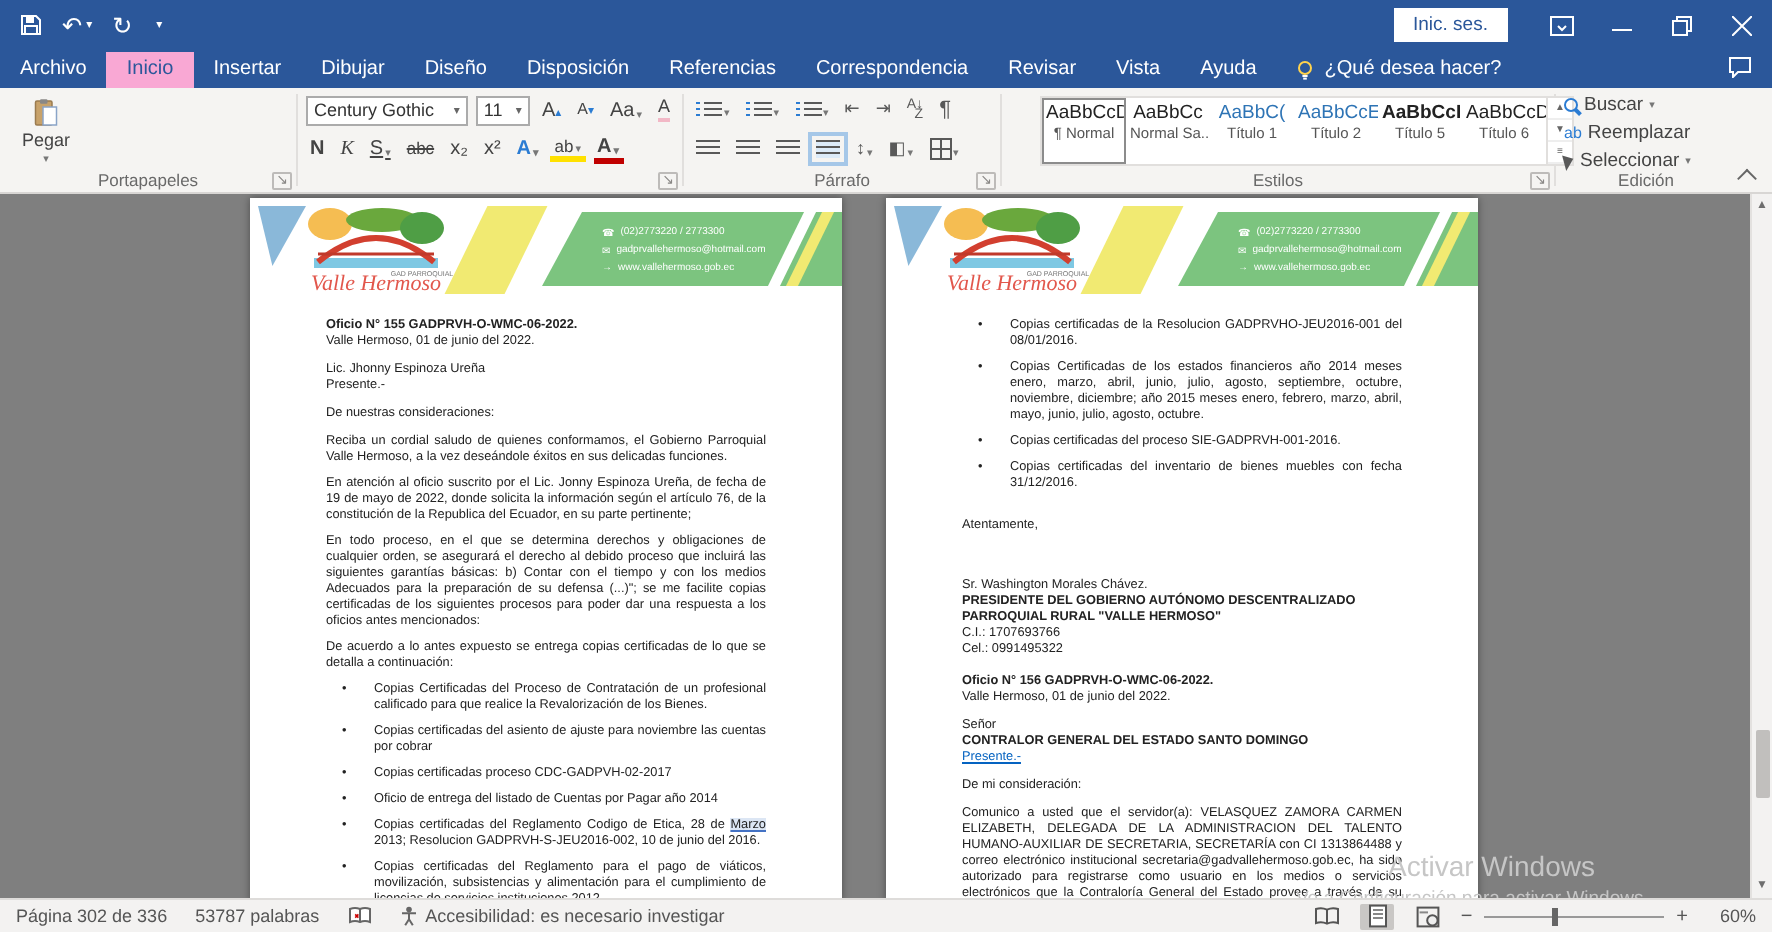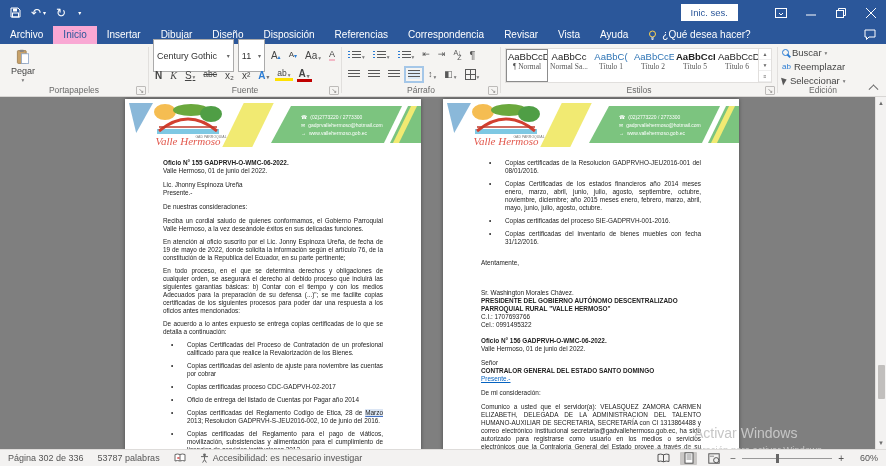--- a/index.html
+++ b/index.html
@@ -6,21 +6,21 @@
     font-family:"Liberation Sans",sans-serif;background:#7f7f7f;}
   *{box-sizing:border-box;}
 
   
   .titlebar{height:25px;background:#2b579a;color:#fff;display:flex;align-items:center;position:relative;}
   .qat{display:flex;align-items:center;gap:10px;padding-left:10px;}
   .qat .qicon{display:inline-flex;align-items:center;color:#fff;font-size:12px;line-height:1;cursor:default;}
   .qat .caret{font-size:6px;margin-left:2px;}
   .win-title{position:absolute;left:50%;transform:translateX(-50%);font-size:10.5px;white-space:nowrap;}
   .tb-right{margin-left:auto;display:flex;align-items:center;height:100%;}
-  .signin{background:#fff;color:#2b579a;border:none;font-size:9.5px;padding:3px 10px;margin-right:28px;font-family:inherit;cursor:pointer;}
+  .signin{background:#fff;color:#2b579a;border:none;font-size:9.5px;padding:3px 10px;margin-right:12px;font-family:inherit;cursor:pointer;}
   .winbtn{width:30px;height:100%;display:flex;align-items:center;justify-content:center;color:#fff;}
 
   
   .tabrow{height:19px;background:#2b579a;display:flex;align-items:flex-end;color:#fff;font-size:10px;position:relative;}
   .tab{padding:3px 10px 4px;cursor:pointer;white-space:nowrap;}
   .tab.active{background:#f9a8d4;color:#2b579a;}
   .tellme{display:flex;align-items:center;gap:5px;padding:3px 10px 4px;font-size:10px;}
   .bulb{width:9px;height:9px;}
   .tab-right{margin-left:auto;padding:2px 10px;}
 
@@ -35,21 +35,21 @@
   .collapse-ribbon::before{content:"";display:block;width:6px;height:6px;border-left:1.5px solid #666;border-top:1.5px solid #666;transform:rotate(45deg) translate(2px,2px);}
 
   .bigbtn{display:flex;flex-direction:column;align-items:center;justify-content:flex-start;width:38px;font-size:9px;color:#444;gap:1px;padding-top:2px;cursor:pointer;}
   .smallcol{display:flex;flex-direction:column;justify-content:flex-start;gap:1px;padding:1px 2px;}
   .srow{display:flex;align-items:center;gap:3px;font-size:9.5px;color:#444;height:12px;cursor:pointer;white-space:nowrap;}
   .srow.muted{color:#a19f9d;}
   .row2{display:flex;flex-direction:column;gap:3px;}
   .iconrow{display:flex;align-items:center;gap:4px;height:17px;}
   .rbtn{display:inline-flex;align-items:flex-end;font-size:10px;color:#444;padding:0 2px;line-height:1.1;cursor:pointer;}
   .rbtn .dd{font-size:5.5px;color:#777;margin-left:1px;}
-  .combo{background:#fff;border:1px solid #ababab;font-size:9px;color:#333;display:flex;align-items:center;justify-content:space-between;padding:0 3px;height:33px;cursor:pointer;}
+  .combo{background:#fff;border:1px solid #ababab;font-size:9px;color:#333;display:flex;align-items:center;justify-content:space-between;padding:0 3px;height:15px;cursor:pointer;}
   .combo .dd{font-size:6px;color:#666;}
   .bold{font-weight:bold;}
   .italic{font-style:italic;font-family:"Liberation Serif",serif;}
   .underl{text-decoration:underline;}
   .strike{text-decoration:line-through;font-size:8.5px;}
   .fx-blue{color:#2b7cd3;font-weight:bold;}
   .bar-yellow{border-bottom:3px solid #ffe100;font-size:8.5px;}
   .bar-red{border-bottom:3px solid #c00000;font-weight:bold;}
   .grow-sm{font-size:8px;}
   .supmark{font-size:6px;vertical-align:top;color:#2b7cd3;}
@@ -59,24 +59,24 @@
   .ico-borders{width:11px;height:11px;border:1px solid #595959;
      background:linear-gradient(#595959,#595959) center/1px 100% no-repeat,linear-gradient(#595959,#595959) center/100% 1px no-repeat;}
   .ico-listdots{width:13px;height:9px;background:
      repeating-linear-gradient(to bottom,#595959 0 1px,transparent 1px 3px) 4px 0/9px 9px no-repeat,
      repeating-linear-gradient(to bottom,#2b7cd3 0 1px,transparent 1px 3px) 0 0/2px 9px no-repeat;}
   .ico-indent{font-size:9px;color:#595959;}
   .pilcrow{font-size:11px;color:#595959;}
   .sortico{font-size:7px;color:#595959;line-height:.8;display:inline-flex;flex-direction:column;}
 
   
-  .stylegal{display:flex;border:1px solid #e1dfdd;background:#fff;margin:1px 0 0;}
+  .stylegal{display:flex;border:1px solid #e1dfdd;background:#fff;margin:1px 15px 0;}
   .stylecard{width:42px;padding:2px 2px 0;text-align:center;cursor:pointer;overflow:hidden;}
   .stylecard .sample{font-size:9.5px;color:#222;white-space:nowrap;}
-  .stylecard .sname{font-size:7.5px;color:#555;white-space:nowrap;font-family:Liberation Serif, serif;}
+  .stylecard .sname{font-size:7.5px;color:#555;white-space:nowrap;}
   .stylecard.selected{outline:1px solid #8c8c8c;outline-offset:-1px;}
   .stylecard.c-blue .sample{color:#2e74b5;}
   .stylecard.c-bold .sample{font-weight:bold;}
   .galscroll{width:13px;border-left:1px solid #e1dfdd;display:flex;flex-direction:column;}
   .galscroll span{flex:1;display:flex;align-items:center;justify-content:center;font-size:5px;color:#666;border-bottom:1px solid #eee;cursor:pointer;}
 
   .editcol .srow{height:13px;}
   .findico{width:7px;height:7px;border:1.5px solid #2b7cd3;border-radius:50%;position:relative;display:inline-block;}
   .findico::after{content:"";position:absolute;width:4px;height:1.5px;background:#2b7cd3;transform:rotate(45deg);right:-3px;bottom:-1px;}
   .selico{width:0;height:0;border-left:5px solid #595959;border-top:3px solid transparent;border-bottom:5px solid transparent;display:inline-block;transform:rotate(-15deg);}
@@ -274,21 +274,20 @@
         <span class="rbtn bar-yellow">
             <span>ab</span>
             <span class="dd">▾</span>
           </span>
         <span class="rbtn bar-red">
             <span>A</span>
             <span class="dd">▾</span>
           </span>
       </div>
     </div>
-    <div class="glabel">Fuente</div>
     <span class="i-launcher"></span>
   </div>
 
   <div class="vsep"></div>
 
   <div class="group" style="width:158px;">
     <div class="row2" style="width:100%;">
       <div class="iconrow">
         <span class="rbtn">
             <span class="ico-listdots"></span>

